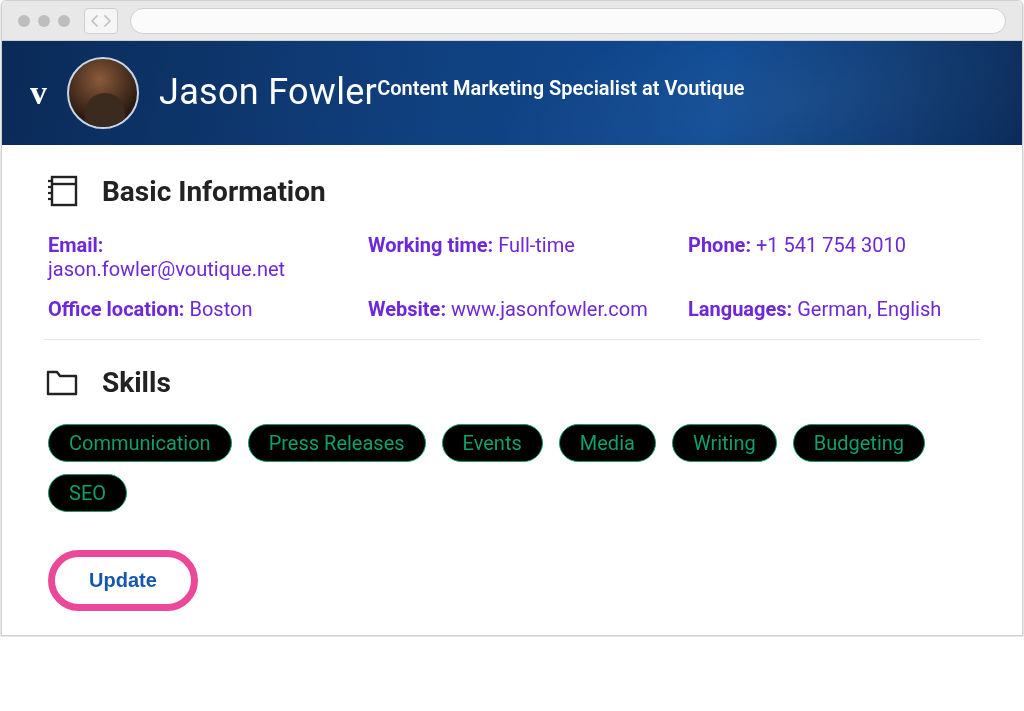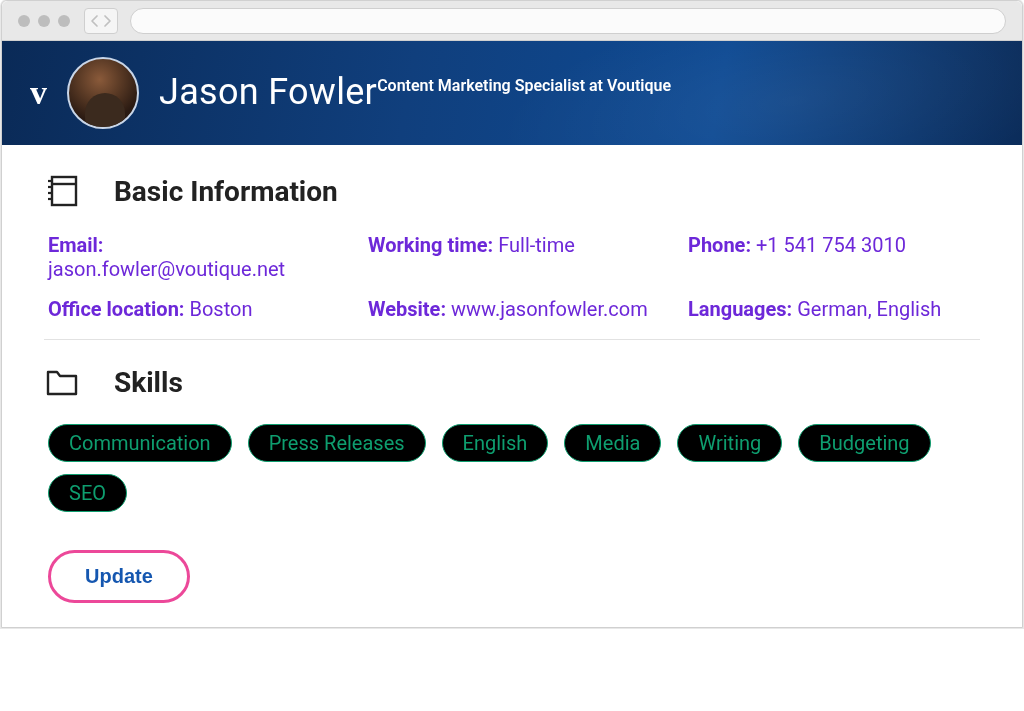--- a/index.html
+++ b/index.html
@@ -93,30 +93,30 @@
       border-radius:50% 50% 40% 40%;
     }
     .name-block { display: flex; flex-direction: row; z-index:1;}
     .name {
       font-size: 36px;
       font-weight: 400;
       letter-spacing: .3px;
       line-height: 1.05;
     }
     .subtitle {
-      font-size: 16px;
+      font-size: 20px;
       font-weight: 600;
       margin-top: 2px;
     }
     
     .content { padding: 28px 42px 24px 42px; }
     .section-head {
       display: flex;
       align-items: center;
-      gap: 34px;
+      gap: 22px;
       margin-bottom: 24px;
     }
     .section-title {
       font-size: 28px;
       font-weight: 700;
       color: #222;
     }
     .icon-box { width: 36px; height: 36px; color:#222; }
     .info-grid {
       display: grid;
@@ -145,21 +145,21 @@
       border: 1.5px solid #0e9e6f;
       color: #0e9e6f;
       background: #000000;
       border-radius: 999px;
       padding: 5px 20px;
       font-size: 20px;
       line-height: 1.3;
       white-space: nowrap;
     }
     .update-btn {
-      border: 3px solid #ec4899;
+      border: 7px solid #ec4899;
       color: #1557b0;
       background: #fff;
       border-radius: 999px;
       padding: 12px 34px;
       font-size: 20px;
       font-weight: 700;
       cursor: pointer;
       margin-left: 4px;
     }
   </style>
@@ -241,21 +241,21 @@
         <svg width="36" height="36" viewBox="0 0 36 36">
           <path d="M4 10 L4 30 L32 30 L32 12 L16 12 L13 8 L4 8 Z" fill="none" stroke="#222" stroke-width="2.4" stroke-linejoin="round"></path>
         </svg>
       </span>
       <h2 class="section-title">Skills</h2>
     </div>
 
     <div class="skills-list">
       <span class="skill-pill">Communication</span>
       <span class="skill-pill">Press Releases</span>
-      <span class="skill-pill">English</span>
+      <span class="skill-pill">Events</span>
       <span class="skill-pill">Media</span>
       <span class="skill-pill">Writing</span>
       <span class="skill-pill">Budgeting</span>
       <span class="skill-pill">SEO</span>
     </div>
 
     <button class="update-btn">Update</button>
 
   </div>
 </div>

